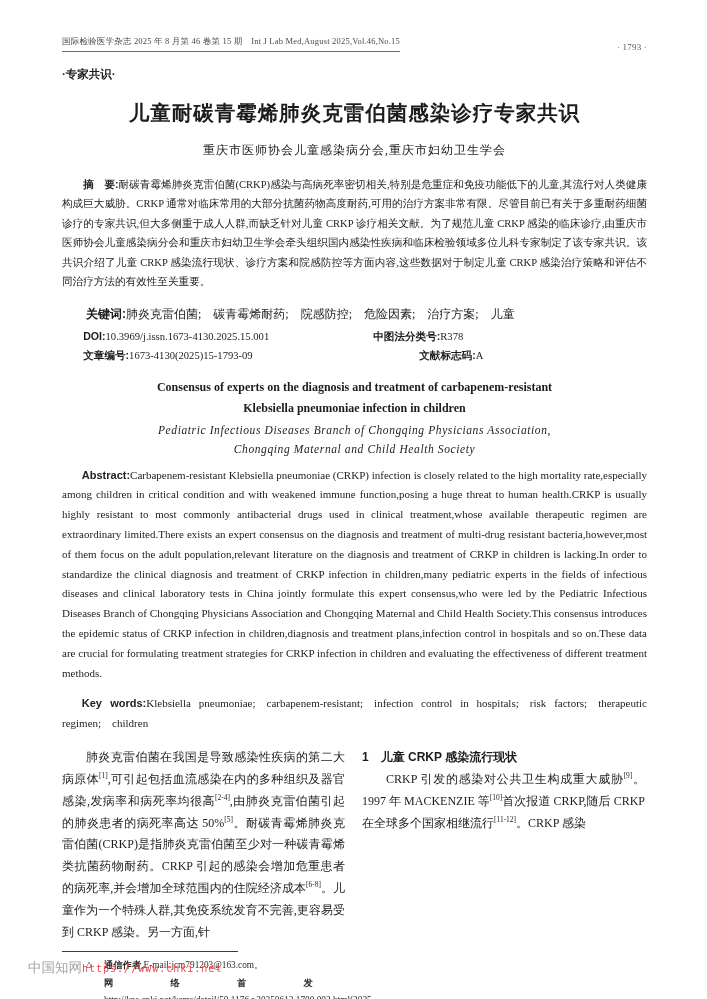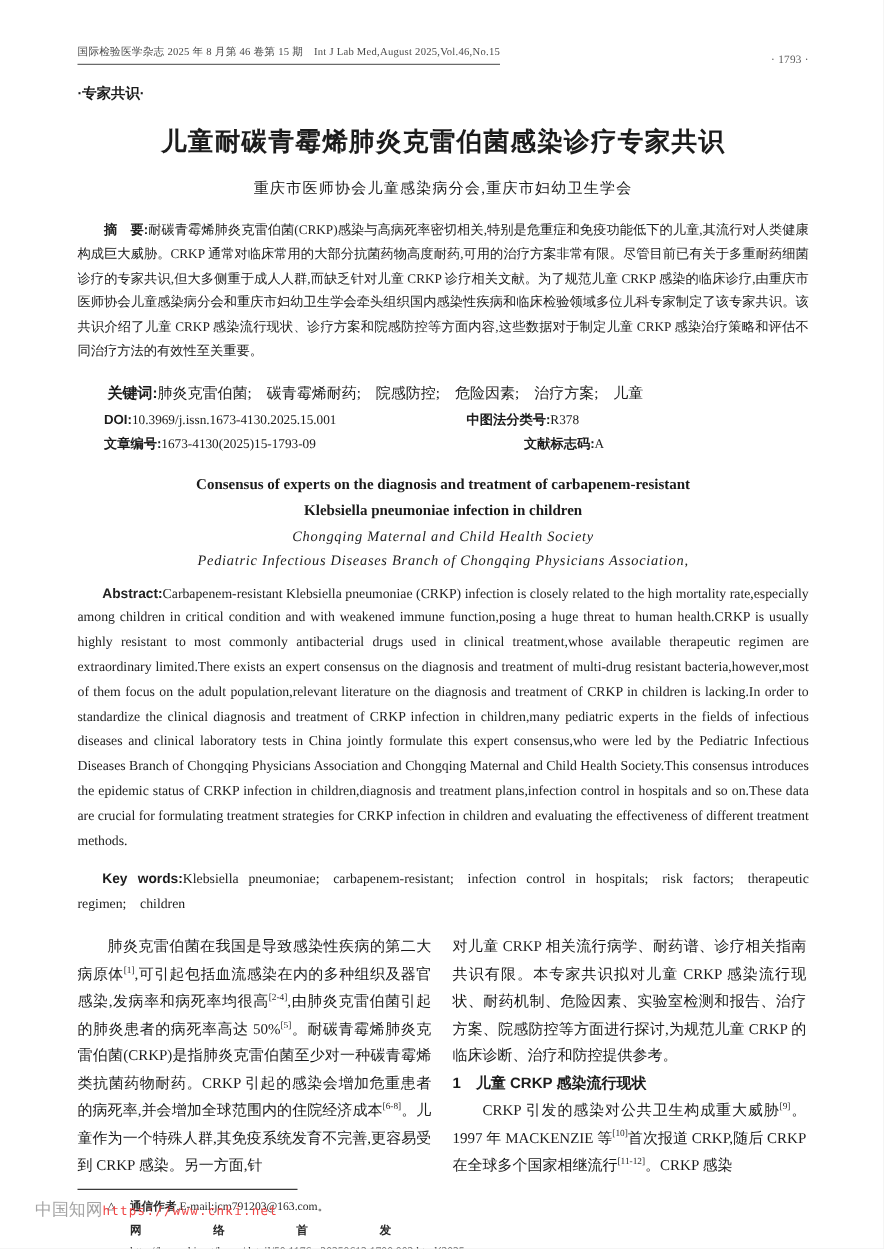--- a/index.html
+++ b/index.html
@@ -78,22 +78,22 @@
     <span class="meta-cell1"><span class="blabel">文章编号:</span><span>1673-4130(2025)15-1793-09</span></span>
     <span style="padding-left:46px;"><span class="blabel">文献标志码:</span><span>A</span></span>
   </div>
 
   <div class="title-en">
     <div>Consensus of experts on the diagnosis and treatment of carbapenem-resistant</div>
     <div>Klebsiella pneumoniae infection in children</div>
   </div>
 
   <div class="authors-en">
+    <div>Pediatric Infectious Diseases Branch of Chongqing Physicians Association,</div>
     <div>Chongqing Maternal and Child Health Society</div>
-    <div>Pediatric Infectious Diseases Branch of Chongqing Physicians Association,</div>
   </div>
 
   <p class="abstract-en"><span class="blabel">Abstract:</span><span>Carbapenem-resistant Klebsiella pneumoniae (CRKP) infection is closely related to the high mortality rate,especially among children in critical condition and with weakened immune function,posing a huge threat to human health.CRKP is usually highly resistant to most commonly antibacterial drugs used in clinical treatment,whose available therapeutic regimen are extraordinary limited.There exists an expert consensus on the diagnosis and treatment of multi-drug resistant bacteria,however,most of them focus on the adult population,relevant literature on the diagnosis and treatment of CRKP in children is lacking.In order to standardize the clinical diagnosis and treatment of CRKP infection in children,many pediatric experts in the fields of infectious diseases and clinical laboratory tests in China jointly formulate this expert consensus,who were led by the Pediatric Infectious Diseases Branch of Chongqing Physicians Association and Chongqing Maternal and Child Health Society.This consensus introduces the epidemic status of CRKP infection in children,diagnosis and treatment plans,infection control in hospitals and so on.These data are crucial for formulating treatment strategies for CRKP infection in children and evaluating the effectiveness of different treatment methods.</span></p>
 
   <p class="kw-en" style="margin:0;"><span class="blabel">Key words:</span><span>Klebsiella pneumoniae; carbapenem-resistant; infection control in hospitals; risk factors; therapeutic regimen; children</span></p>
 
   <div class="columns">
 
     <div class="col">
       <p class="indent"><span>肺炎克雷伯菌在我国是导致感染性疾病的第二大病原体</span><sup>[1]</sup><span>,可引起包括血流感染在内的多种组织及器官感染,发病率和病死率均很高</span><sup>[2-4]</sup><span>,由肺炎克雷伯菌引起的肺炎患者的病死率高达 50%</span><sup>[5]</sup><span>。耐碳青霉烯肺炎克雷伯菌(CRKP)是指肺炎克雷伯菌至少对一种碳青霉烯类抗菌药物耐药。CRKP 引起的感染会增加危重患者的病死率,并会增加全球范围内的住院经济成本</span><sup>[6-8]</sup><span>。儿童作为一个特殊人群,其免疫系统发育不完善,更容易受到 CRKP 感染。另一方面,针</span></p>
@@ -105,21 +105,20 @@
           <span><span class="blabel">通信作者</span><span>,E-mail:jcm791203@163.com。</span></span>
         </div>
         <div class="fn-grid">
           <span class="fn-marker"></span>
           <span><span class="blabel">网络首发</span><span> http://kns.cnki.net/kcms/detail/50.1176.r.20250612.1700.002.html(2025-06-13)</span></span>
         </div>
       </div>
     </div>
 
     <div class="col">
-      <p>对儿童 CRKP 相关流行病学、耐药谱、诊疗相关指南共识有限。本专家共识拟对儿童 CRKP 感染流行现状、耐药机制、危险因素、实验室检测和报告、治疗方案、院感防控等方面进行探讨,为规范儿童 CRKP 的临床诊断、治疗和防控提供参考。</p>
       <p class="h1">1　儿童 CRKP 感染流行现状</p>
       <p class="indent"><span>CRKP 引发的感染对公共卫生构成重大威胁</span><sup>[9]</sup><span>。1997 年 MACKENZIE 等</span><sup>[10]</sup><span>首次报道 CRKP,随后 CRKP 在全球多个国家相继流行</span><sup>[11-12]</sup><span>。CRKP 感染</span></p>
     </div>
 
   </div>
 
   <div class="watermark">
     <span>中国知网</span>
     <span class="wm-url">https://www.cnki.net</span>
   </div>

